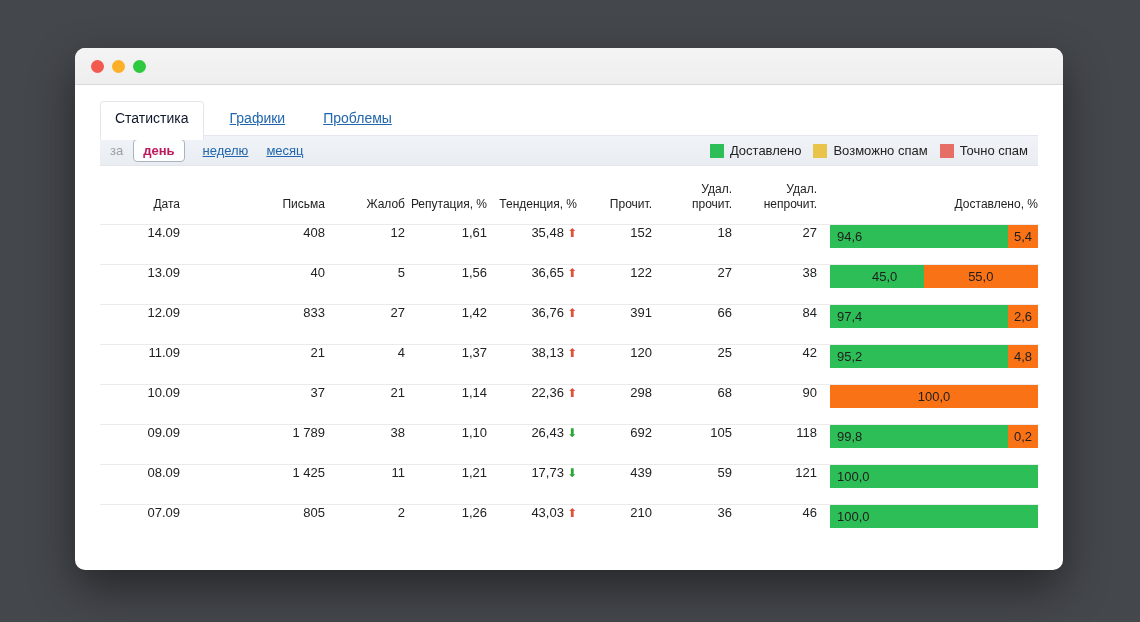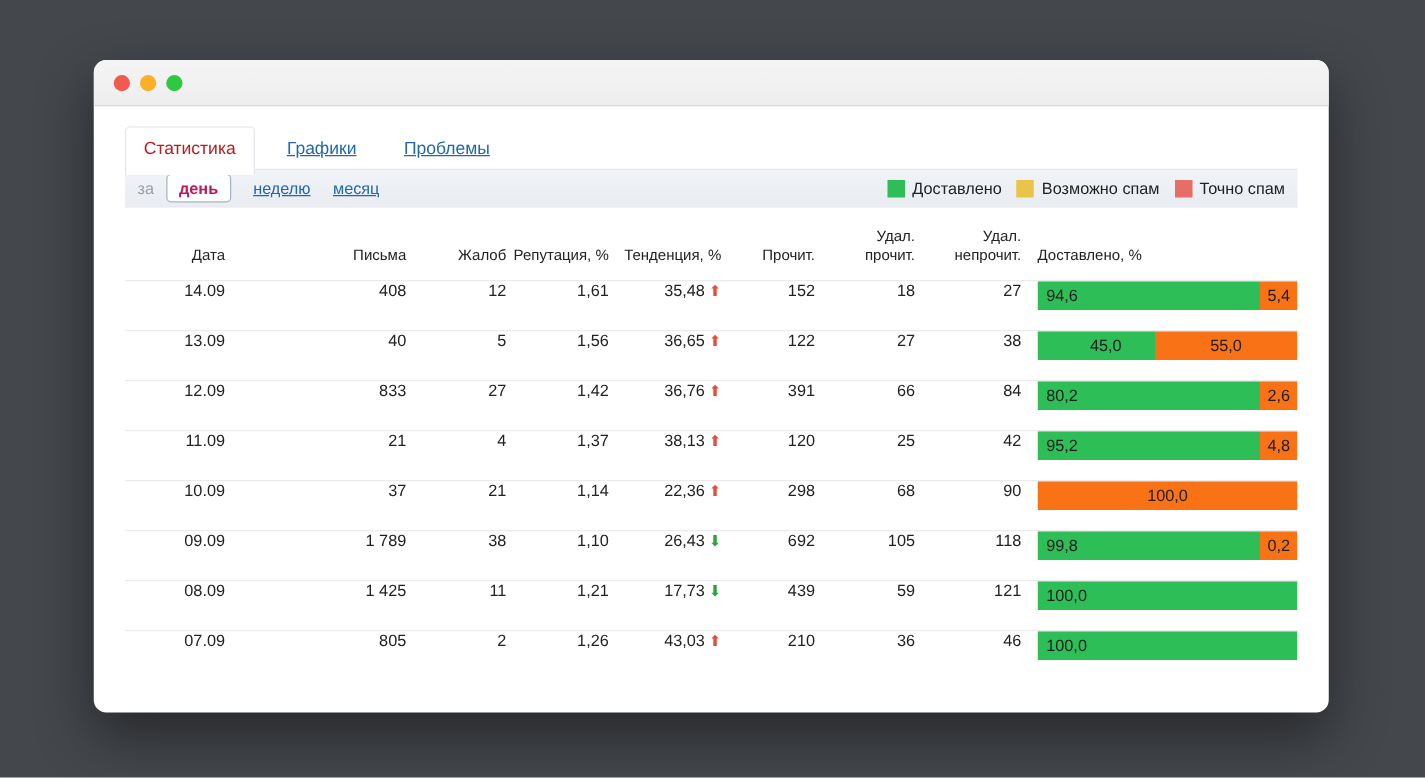--- a/index.html
+++ b/index.html
@@ -31,21 +31,21 @@
 
   .content { flex:1; padding:17px 25px 0 25px; display:flex; flex-direction:column; }
 
   
   .tabs { display:flex; align-items:flex-end; height:33px; position:relative; z-index:2; }
   .tab {
     font-size:14px; padding:8px 14px 9px 14px; cursor:pointer;
     color:#2267ad; text-decoration:underline; margin-right:10px;
   }
   .tab.active {
-    color:#b91c1c; text-decoration:none; background:#fff;
+    color:#0f172a; text-decoration:none; background:#fff;
     border:1px solid #e3e7ec; border-bottom:none;
     border-radius:4px 4px 0 0; margin-bottom:-5px; padding-bottom:14px;
     margin-right:12px;
   }
   
   .strip {
     height:31px; background:linear-gradient(#f0f3f7,#e9edf2);
     border-top:1px solid #e4e8ee; border-bottom:1px solid #e2e5ea;
     display:flex; align-items:center; padding:0 10px 0 8px;
     position:relative; z-index:1;
@@ -130,21 +130,21 @@
           <div class="th c-date">Дата</div>
           <div class="th c-letters">Письма</div>
           <div class="th c-complaints">Жалоб</div>
           <div class="th c-reputation">Репутация, %</div>
           <div class="th c-trend">Тенденция, %</div>
           <div class="th c-read">Прочит.</div>
           <div class="th c-delread">Удал.
 прочит.</div>
           <div class="th c-delunread">Удал.
 непрочит.</div>
-          <div class="th c-bar" style="text-align: left;">Доставлено, %</div>
+          <div class="th c-bar" style="text-align: right;">Доставлено, %</div>
         </div>
       <div id="tbody">
           <div class="row">
             <div class="cell c-date">14.09</div>
             <div class="cell c-letters">408</div>
             <div class="cell c-complaints">12</div>
             <div class="cell c-reputation">1,61</div>
             <div class="cell c-trend"><span>35,48</span><span class="arrow up">⬆</span></div>
             <div class="cell c-read">152</div>
             <div class="cell c-delread">18</div>
@@ -176,21 +176,21 @@
             <div class="cell c-date">12.09</div>
             <div class="cell c-letters">833</div>
             <div class="cell c-complaints">27</div>
             <div class="cell c-reputation">1,42</div>
             <div class="cell c-trend"><span>36,76</span><span class="arrow up">⬆</span></div>
             <div class="cell c-read">391</div>
             <div class="cell c-delread">66</div>
             <div class="cell c-delunread">84</div>
             <div class="c-bar">
               <div class="bar">
-                <div class="seg green" style="flex: 1 1 auto;">80,2</div>
+                <div class="seg green" style="flex: 1 1 auto;">97,4</div>
                 <div class="seg yellow" style="width: 2.6%; min-width: 30px;">2,6</div>
               </div>
             </div>
           </div>
           <div class="row">
             <div class="cell c-date">11.09</div>
             <div class="cell c-letters">21</div>
             <div class="cell c-complaints">4</div>
             <div class="cell c-reputation">1,37</div>
             <div class="cell c-trend"><span>38,13</span><span class="arrow up">⬆</span></div>

